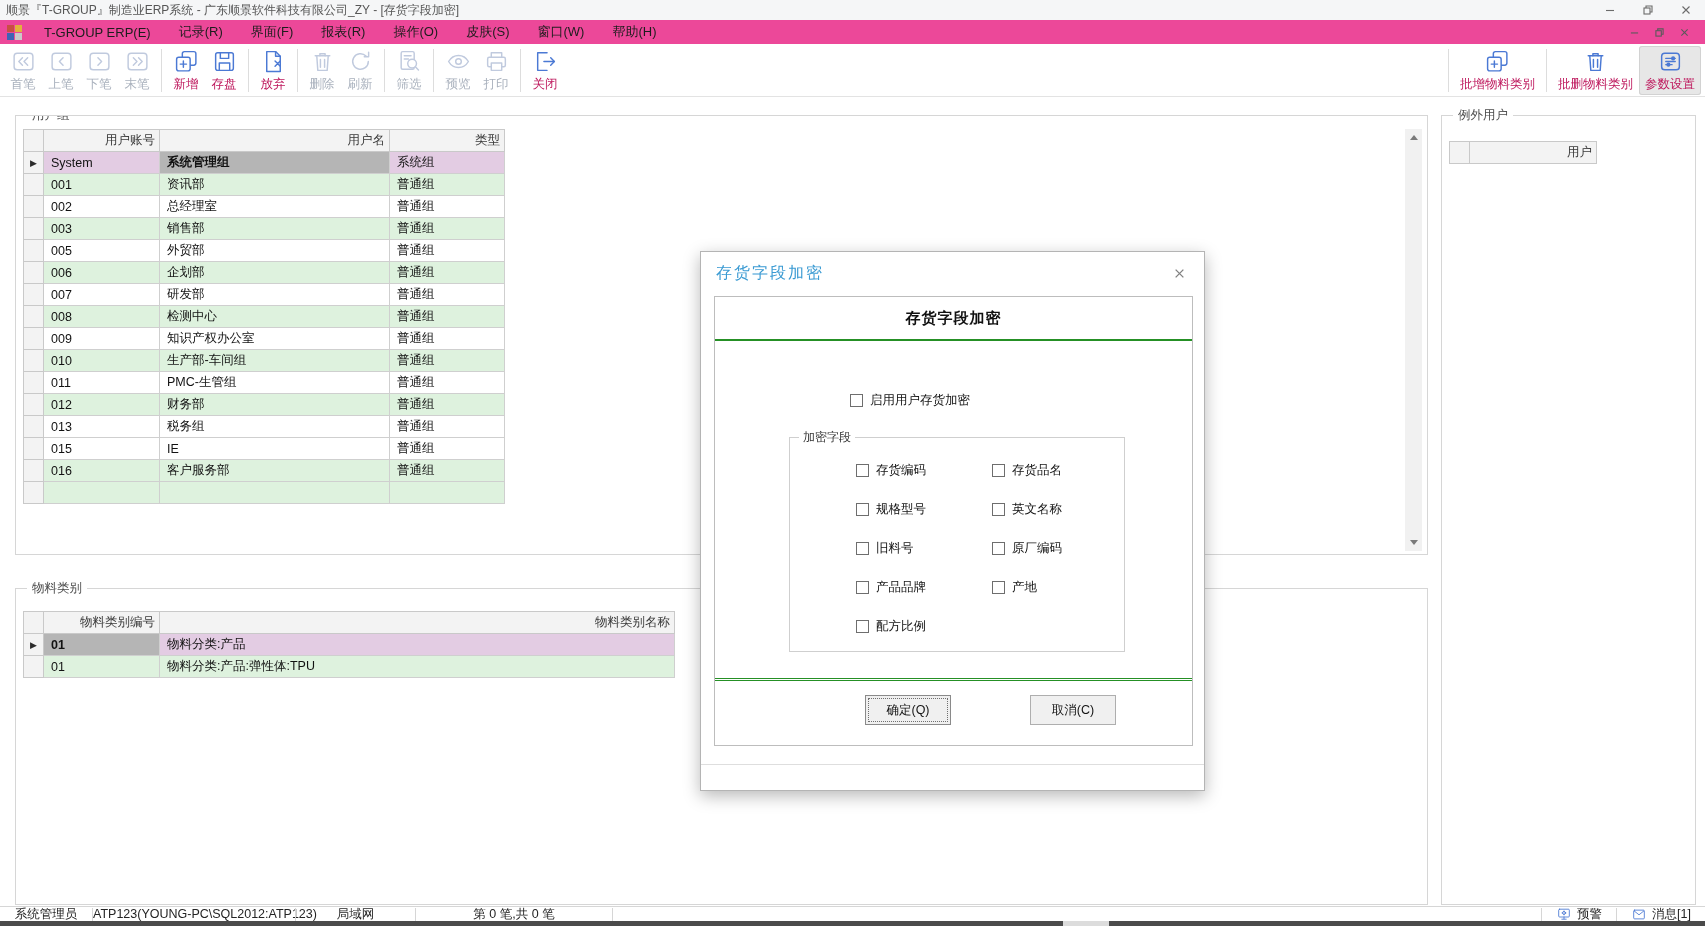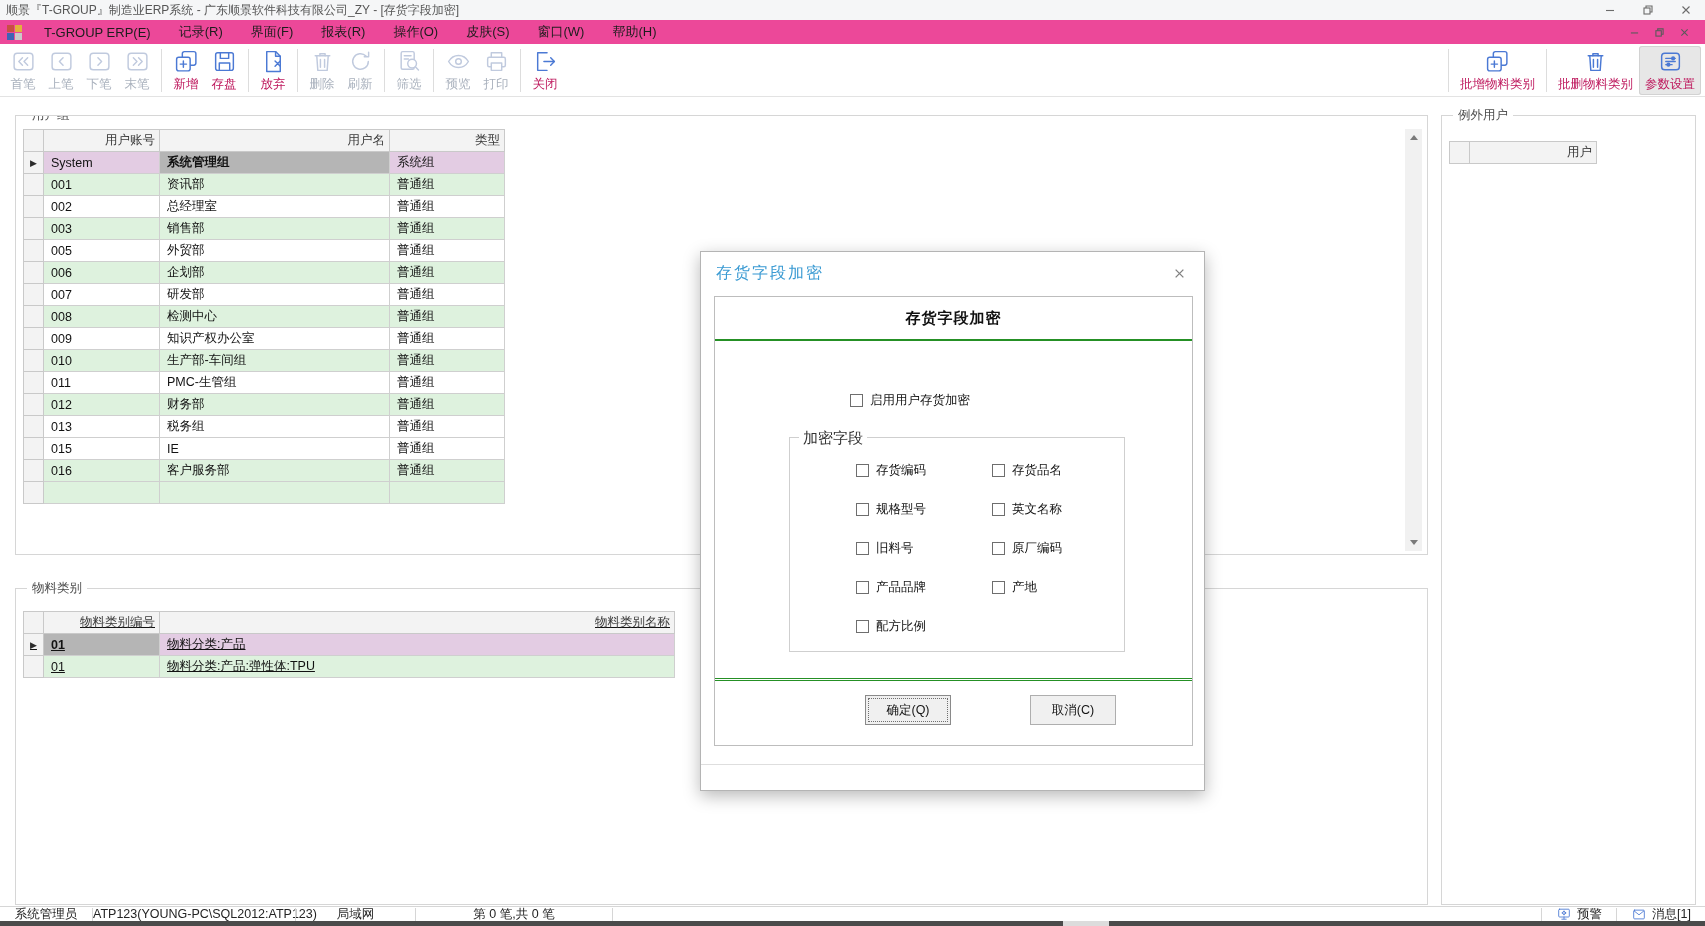--- a/index.html
+++ b/index.html
@@ -47,21 +47,21 @@
   table.grid { border-collapse:collapse; table-layout:fixed; font-size:12.5px; color:#121212; background:#fff; }
   .grid th { background:#f3f3f3; border:1px solid #c9c9c9; height:22px; font-weight:normal; color:#3a3a3a; text-align:right; padding:0 4px; overflow:hidden; }
   .grid td { border:1px solid #cfcfcf; height:22px; padding:0 7px; overflow:hidden; white-space:nowrap; }
   .grid td.ind { background:#f3f3f3; border:1px solid #c9c9c9; padding:0; text-align:center; font-size:9px; color:#2b2b2b; }
   tr.row-plain td { background:#ffffff; }
   tr.row-alt td { background:#def2de; }
   tr.row-sel td { background:#e3cce3; }
   tr.row-plain td.ind, tr.row-alt td.ind, tr.row-sel td.ind { background:#f3f3f3; }
   td.cell-focus { background:#b5b5b5 !important; font-weight:bold; }
   #tbl-usergroup { position:absolute; left:7px; top:13px; }
-  #tbl-material  { position:absolute; left:7px; top:22px;text-decoration:underline; }
+  #tbl-material  { position:absolute; left:7px; top:22px; }
   #tbl-exception { position:absolute; left:7px; top:25px; }
 
   
   .vscroll { position:absolute; right:5px; top:13px; bottom:3px; width:17px; background:#f1f1f1; }
   .sbtn { position:absolute; left:0; width:17px; height:17px; display:flex; align-items:center; justify-content:center; }
   .sbtn.up { top:0; } .sbtn.down { bottom:0; }
   .tri-up { width:0; height:0; border-left:4px solid transparent; border-right:4px solid transparent; border-bottom:5px solid #7a7a7a; }
   .tri-down { width:0; height:0; border-left:4px solid transparent; border-right:4px solid transparent; border-top:5px solid #7a7a7a; }
 
   
@@ -69,21 +69,21 @@
   .dlg-titlebar { position:absolute; left:0; top:0; right:0; height:42px; display:flex; align-items:center; padding:0 15px; }
   .dlg-title { font-family:"DejaVu Serif","Liberation Serif",serif; font-size:16px; color:#3b9bd3; letter-spacing:2px; }
   .dlg-close { margin-left:auto; color:#808080; font-size:14px; width:20px; height:20px; display:flex; align-items:center; justify-content:center; }
   .dlg-close svg { width:11px; height:11px; stroke:currentColor; stroke-width:1.2; fill:none; }
   .dlg-panel { position:absolute; left:13px; top:44px; width:479px; height:450px; border:1px solid #bdbdbd; }
   .dlg-header { position:absolute; left:0; top:0; right:0; height:44px; display:flex; align-items:center; justify-content:center; font-size:15px; font-weight:bold; color:#111; letter-spacing:1px; border-bottom:2px solid #259025; }
   .cb { display:flex; align-items:center; gap:7px; font-size:12.5px; color:#141414; white-space:nowrap; }
   .cb .box { width:13px; height:13px; border:1px solid #6e6e6e; background:#fff; flex:none; }
   .dlg-enable { position:absolute; left:135px; top:95px; }
   .dlg-group { position:absolute; left:74px; top:140px; width:336px; height:215px; border:1px solid #cfcfcf; }
-  .dlg-group-label { position:absolute; top:-8px; left:9px; background:#fff; padding:0 4px; font-size:15px; color:#333; line-height:15px; }
+  .dlg-group-label { position:absolute; top:-8px; left:9px; background:#fff; padding:0 4px; font-size:12px; color:#333; line-height:15px; }
   .cb-grid { position:absolute; left:66px; top:24px; display:grid; grid-template-columns:136px 136px; row-gap:22px; }
   .dlg-sep { position:absolute; left:0; right:0; top:381px; height:3px; border-top:1px solid #259025; border-bottom:1px solid #259025; }
   .dbtn { position:absolute; top:398px; width:86px; height:30px; background:#f0f0f0; border:1px solid #aeaeae; font-size:12.5px; color:#141414; display:flex; align-items:center; justify-content:center; }
   .dbtn.ok { left:150px; border-color:#8a8a8a; outline:1px dotted #6f6f6f; outline-offset:-4px;text-align:center; }
   .dbtn.cancel { left:315px; }
   .dlg-footline { position:absolute; left:0; right:0; top:512px; height:1px; background:#dedede; }
 
   
   .statusbar { position:absolute; left:0; right:0; top:906px; height:15px; background:#fff; border-top:1px solid #d6d6d6; display:flex; align-items:center; font-size:12.5px; color:#242424; }
   .sseg { text-align:center; white-space:nowrap; }

